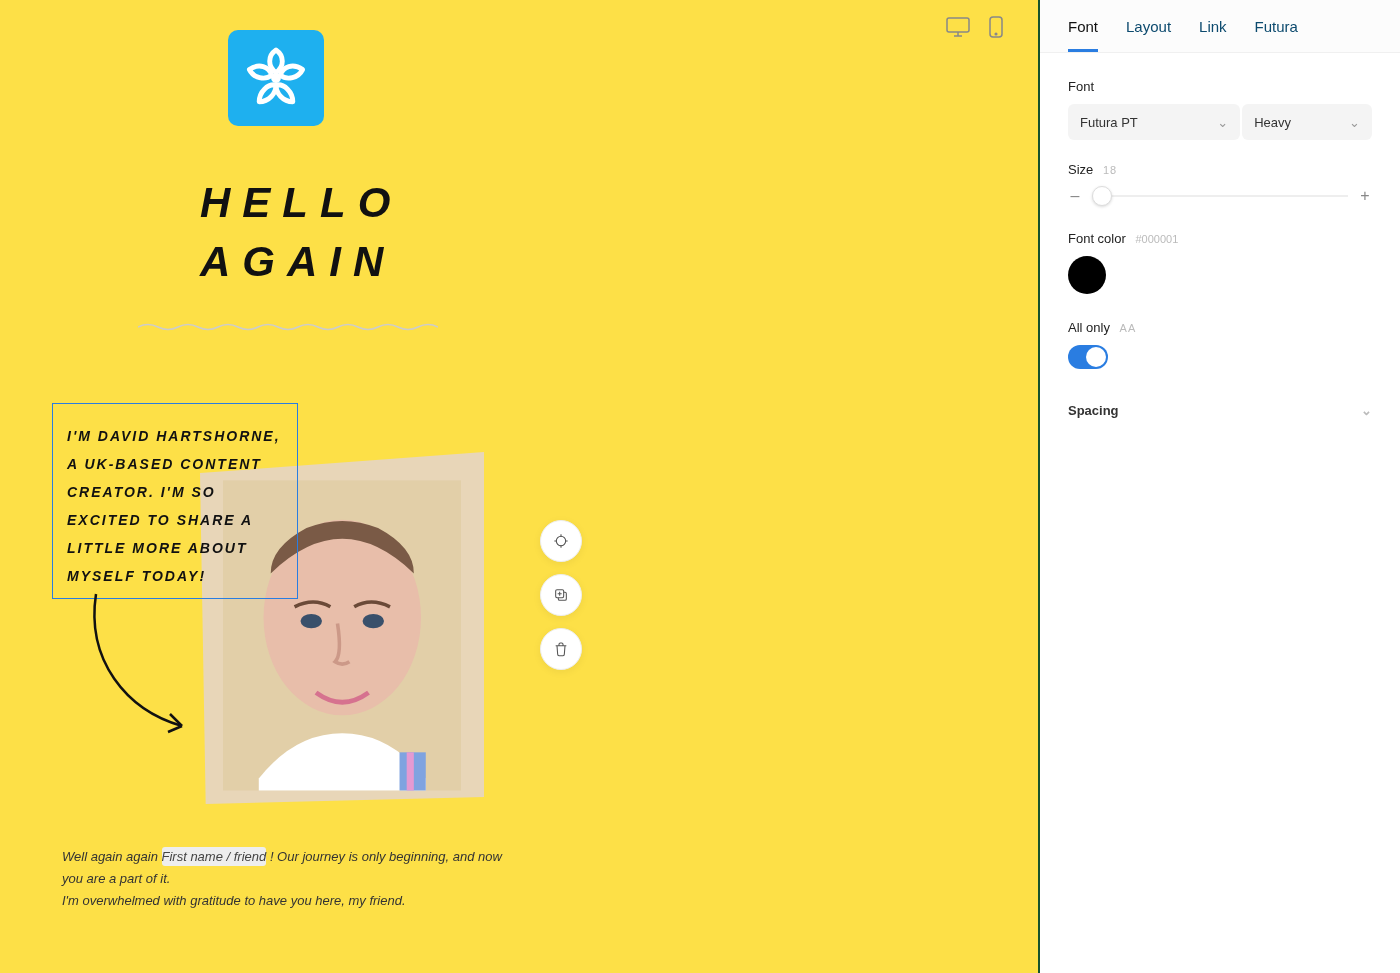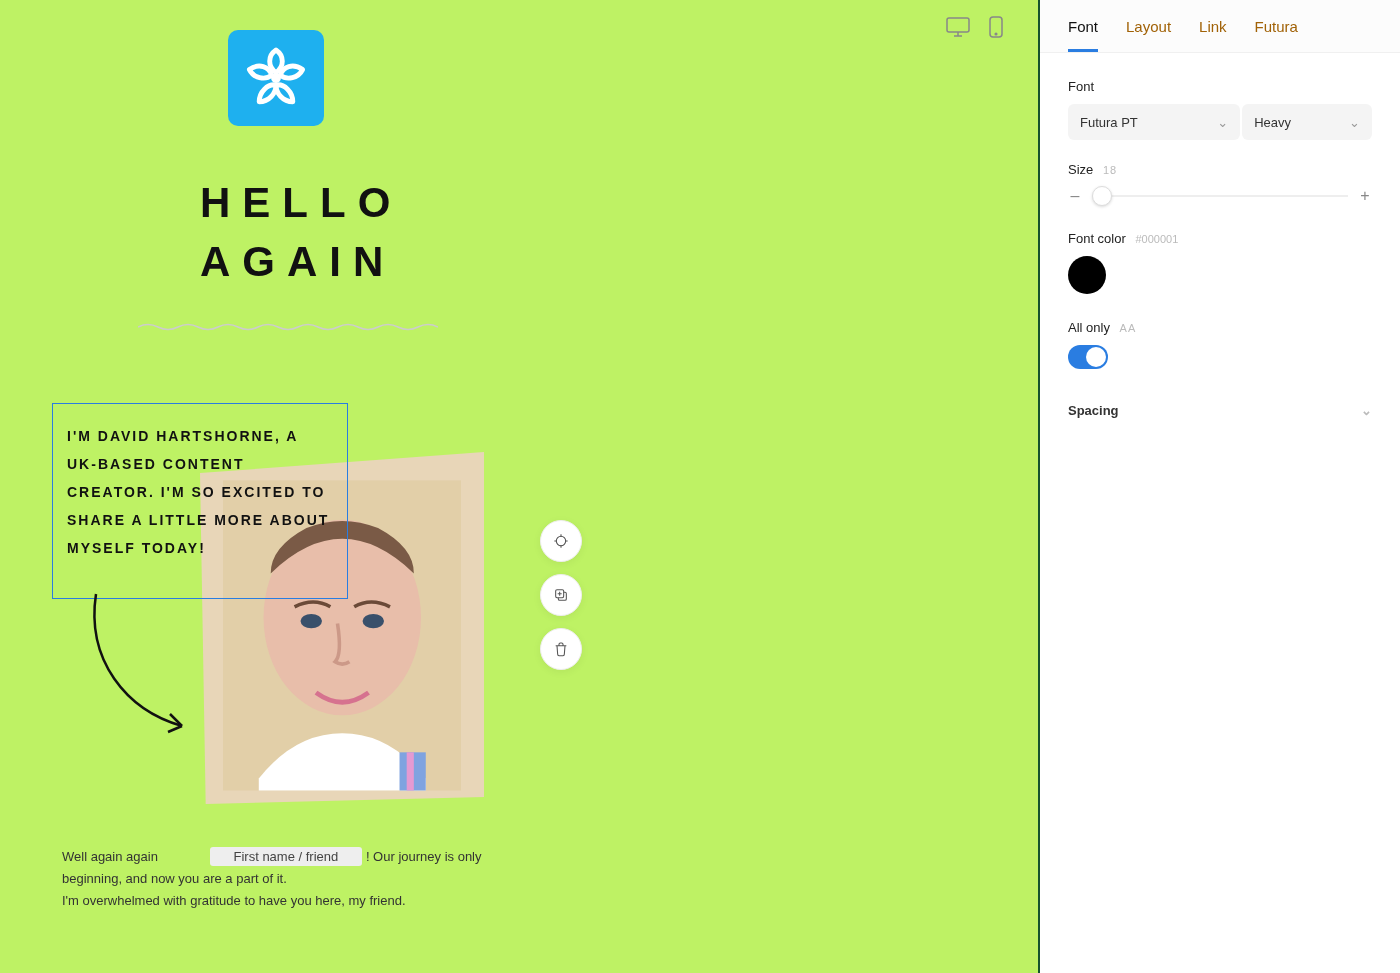--- a/index.html
+++ b/index.html
@@ -1,39 +1,39 @@
 <!DOCTYPE html>
 <html><head>
 <meta charset="utf-8">
 <style>
   * { box-sizing: border-box; margin: 0; padding: 0; }
   html, body { width: 1400px; height: 973px; font-family: -apple-system, BlinkMacSystemFont, "Segoe UI", Helvetica, Arial, sans-serif; color: #111; background: #fff; overflow: hidden; }
   .app { display: flex; width: 100%; height: 100%; }
-  .canvas-area { flex: 1; position: relative; background: #bef264; overflow: hidden; }
+  .canvas-area { flex: 1; position: relative; background: #fde047; overflow: hidden; font-style: italic; }
   .device-switch { position: absolute; top: 16px; right: 28px; display: flex; gap: 10px; }
   .device-btn { width: 28px; height: 22px; display: flex; align-items: center; justify-content: center; color: #666; cursor: pointer; }
   .device-btn svg { stroke: #888; }
   .email-doc { position: absolute; left: 60px; top: 30px; width: 520px; }
   .logo { width: 96px; height: 96px; background: #1eb0ef; border-radius: 10px; display:flex; align-items:center; justify-content:center; margin-left: 168px; }
   .headline { margin-top: 48px; margin-left: 140px; font-weight: 800; letter-spacing: 12px; font-size: 42px; line-height: 1.4; text-transform: uppercase; color:#111; }
   .wavy { margin-top: 30px; margin-left: 78px; width: 300px; height: 10px; }
-  .selected-text-box { position: absolute; left: 52px; top: 403px; width: 296px; height: 196px; border: 1.5px solid #2a7de1; padding: 18px 14px 14px 14px; z-index: 5; background: transparent; }
+  .selected-text-box { position: absolute; left: 52px; top: 403px; width: 246px; height: 196px; border: 1.5px solid #2a7de1; padding: 18px 14px 14px 14px; z-index: 5; background: transparent; }
   .sel-para { font-weight: 800; letter-spacing: 2px; font-size: 14px; line-height: 2.0; text-transform: uppercase; color:#111; }
   .photo-block { position: absolute; left: 200px; top: 452px; width: 284px; height: 352px; z-index: 2; }
   .brush-bg { position:absolute; inset:0; background:#e8d6b8; clip-path: polygon(0 6%, 100% 0, 100% 98%, 2% 100%); }
   .face-svg { position:absolute; left:8%; top:5%; width:84%; height:94%; }
   .arrow { position:absolute; left:86px; top:590px; width:110px; height:150px; z-index:6; }
   .body-text { position:absolute; left:62px; top:846px; width:440px; font-size:13px; line-height:1.7; color:#333; }
-  .merge-tag { background:#eee; padding:2px 24px; border-radius:3px; color:#444;margin-left:48px; }
+  .merge-tag { background:#eee; padding:2px 0; border-radius:3px; color:#444; }
   .float-tools { position:absolute; left:540px; top:520px; display:flex; flex-direction:column; gap:12px; }
   .float-btn { width:42px; height:42px; border-radius:50%; background:#fff; border:1px solid #eee; box-shadow: 0 2px 8px rgba(0,0,0,0.06); display:flex; align-items:center; justify-content:center; cursor:pointer; color:#555; }
   
   .side-panel { width: 362px; border-left:2px solid #14532d; background:#fff; display:flex; flex-direction:column; }
   .tabs { display:flex; gap:28px; padding:18px 28px 0 28px; border-bottom:1px solid #f0f0f0; background:#fcfcfc; }
-  .tab { font-size:15px; color:#a16207; padding-bottom:14px; cursor:pointer; border-bottom:3px solid transparent; }
+  .tab { font-size:15px; color:#0c4a6e; padding-bottom:14px; cursor:pointer; border-bottom:3px solid transparent; }
   .tab.active { color:#111; border-bottom-color:#2a7de1; }
   .panel-body { padding:26px 28px; font-size:13px; color:#333; }
   .field-label { font-size:13px; color:#222; margin-bottom:10px; }
   .hint { color:#bbb; font-size:11px; margin-left:6px; text-transform:uppercase; letter-spacing:1px;}
   .row { display:flex; gap:2px; margin-bottom:22px; }
   .select { flex:1; height:36px; background:#f4f4f4; border-radius:6px; display:flex; align-items:center; justify-content:space-between; padding:0 12px; font-size:13px; color:#333; cursor:pointer; }
   .select .chev { color:#999; }
   .slider-row { display:flex; align-items:center; gap:10px; margin-top:8px; margin-bottom:26px; }
   .slider-btn { width:14px; text-align:center; color:#888; font-size:16px; cursor:pointer; user-select:none;}
   .slider-track { flex:1; height:2px; background:#eee; position:relative; }

